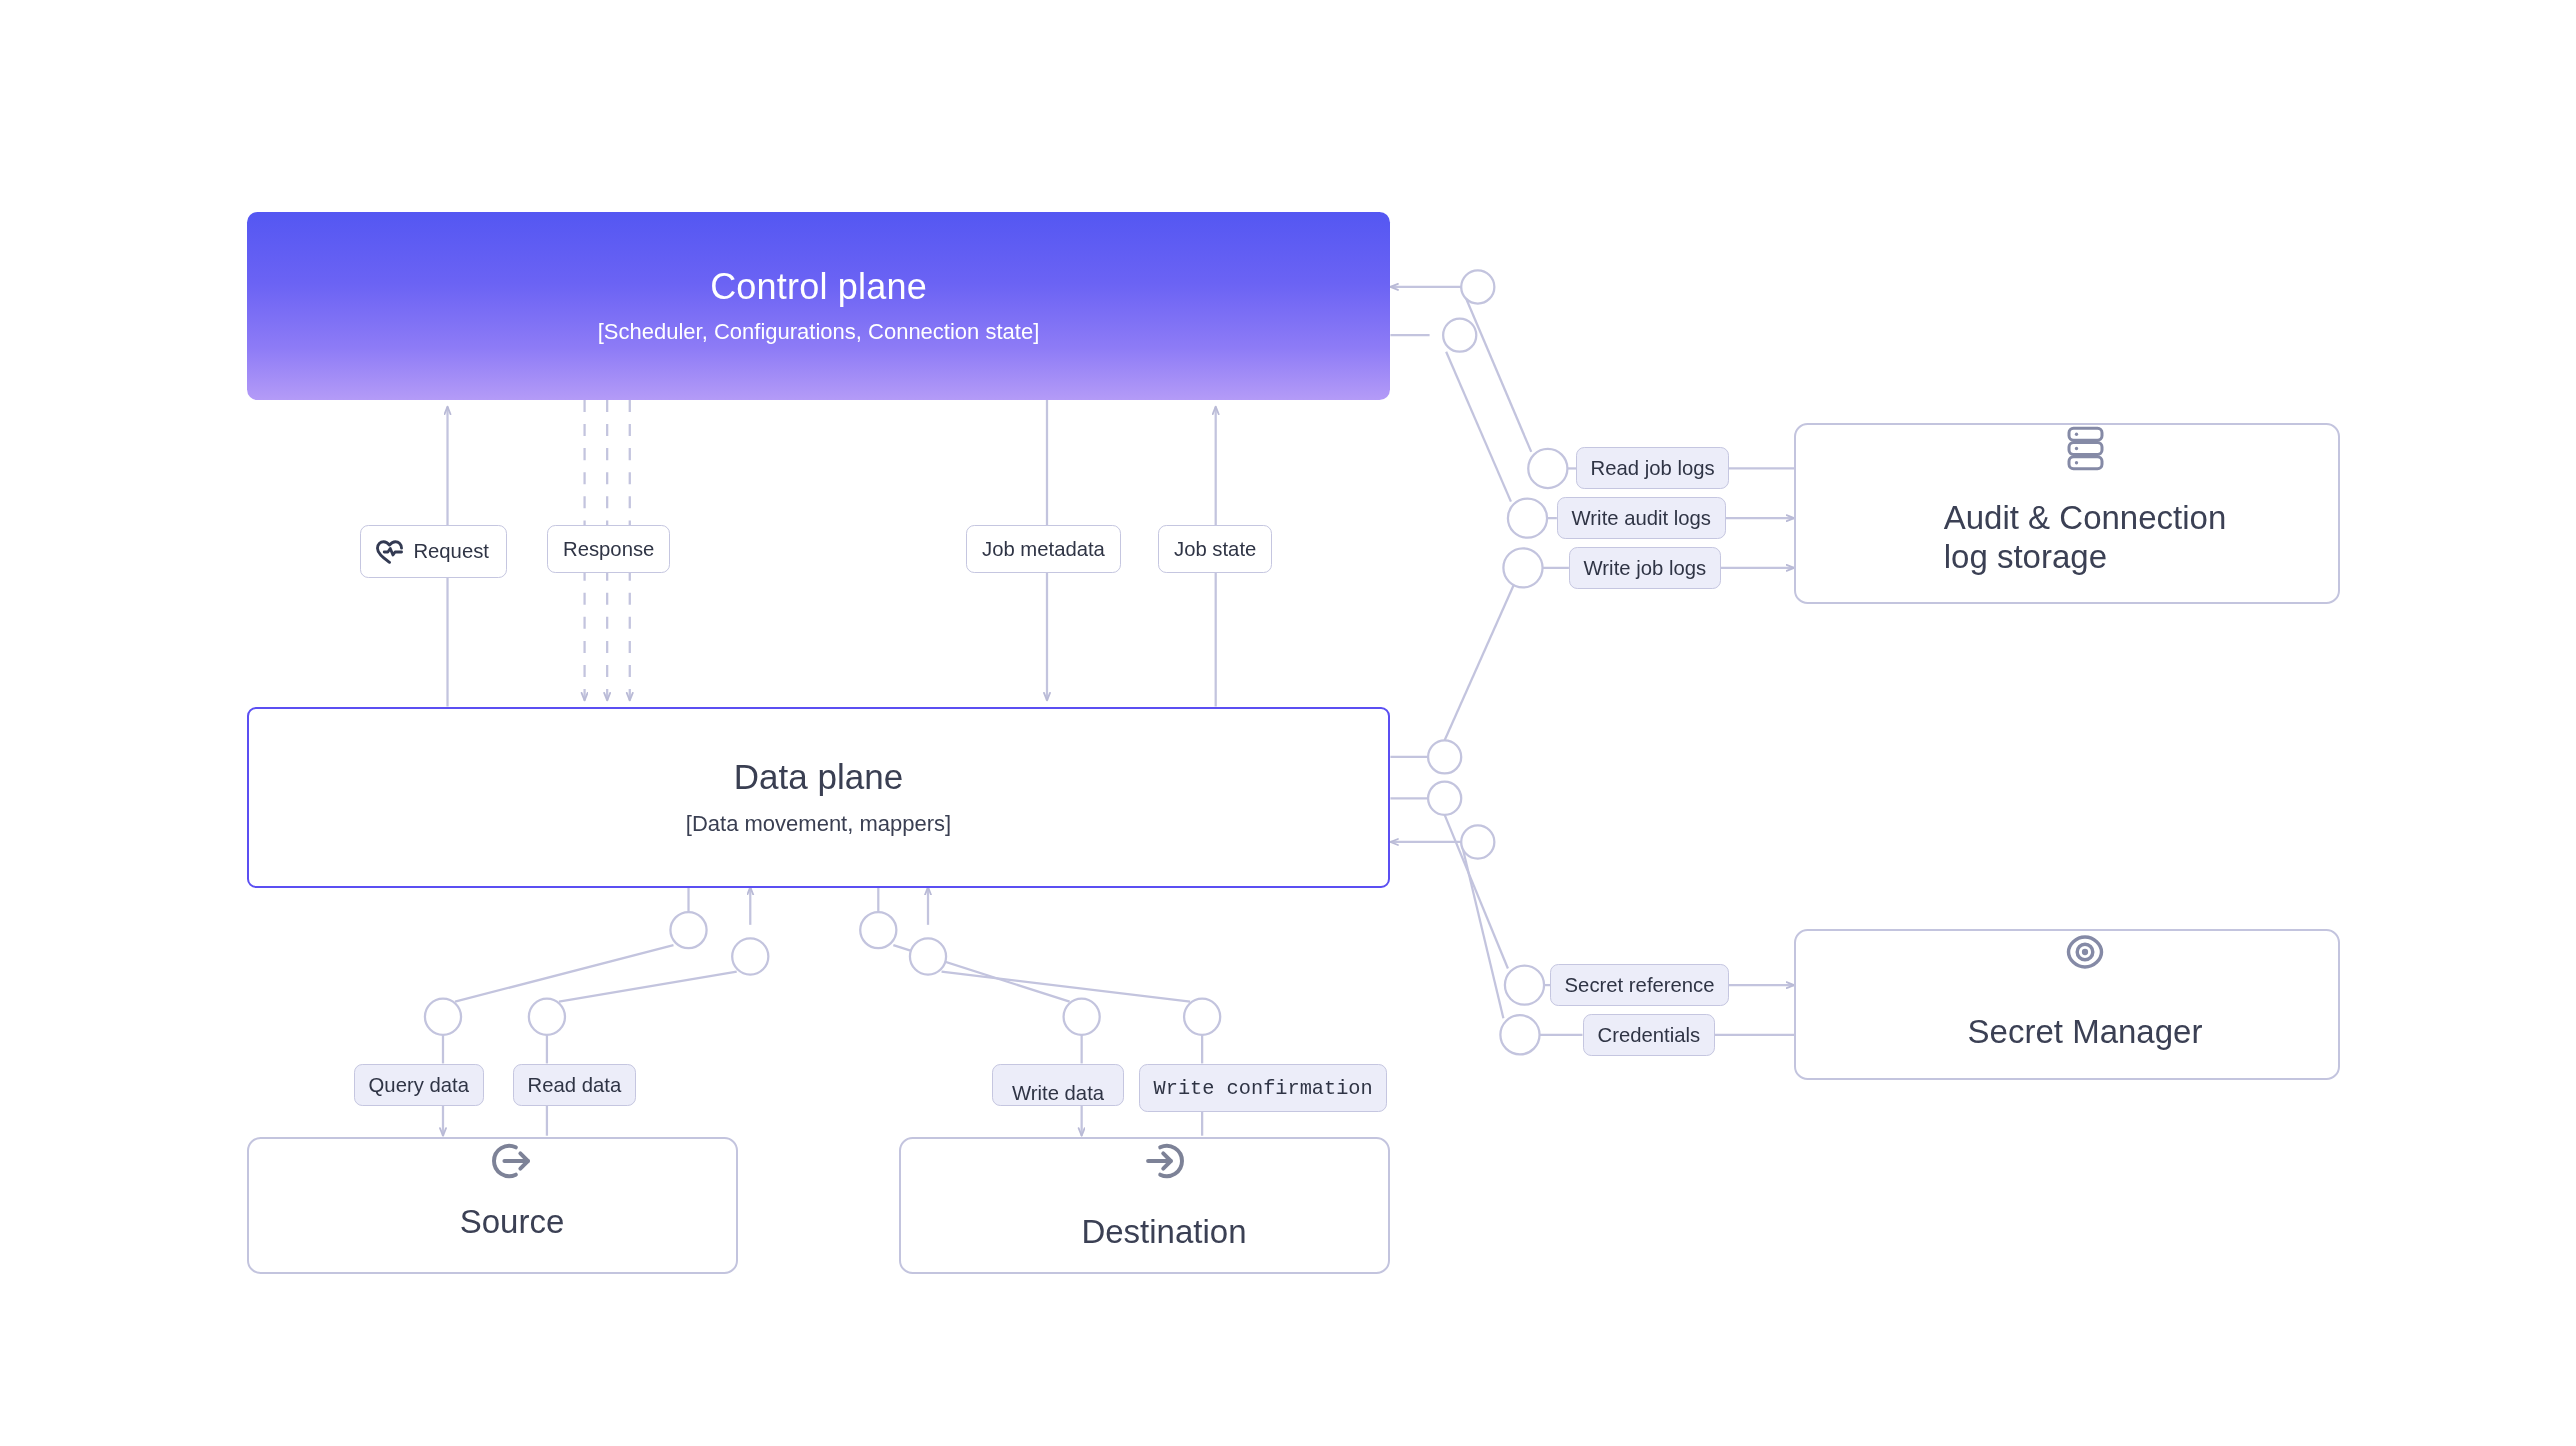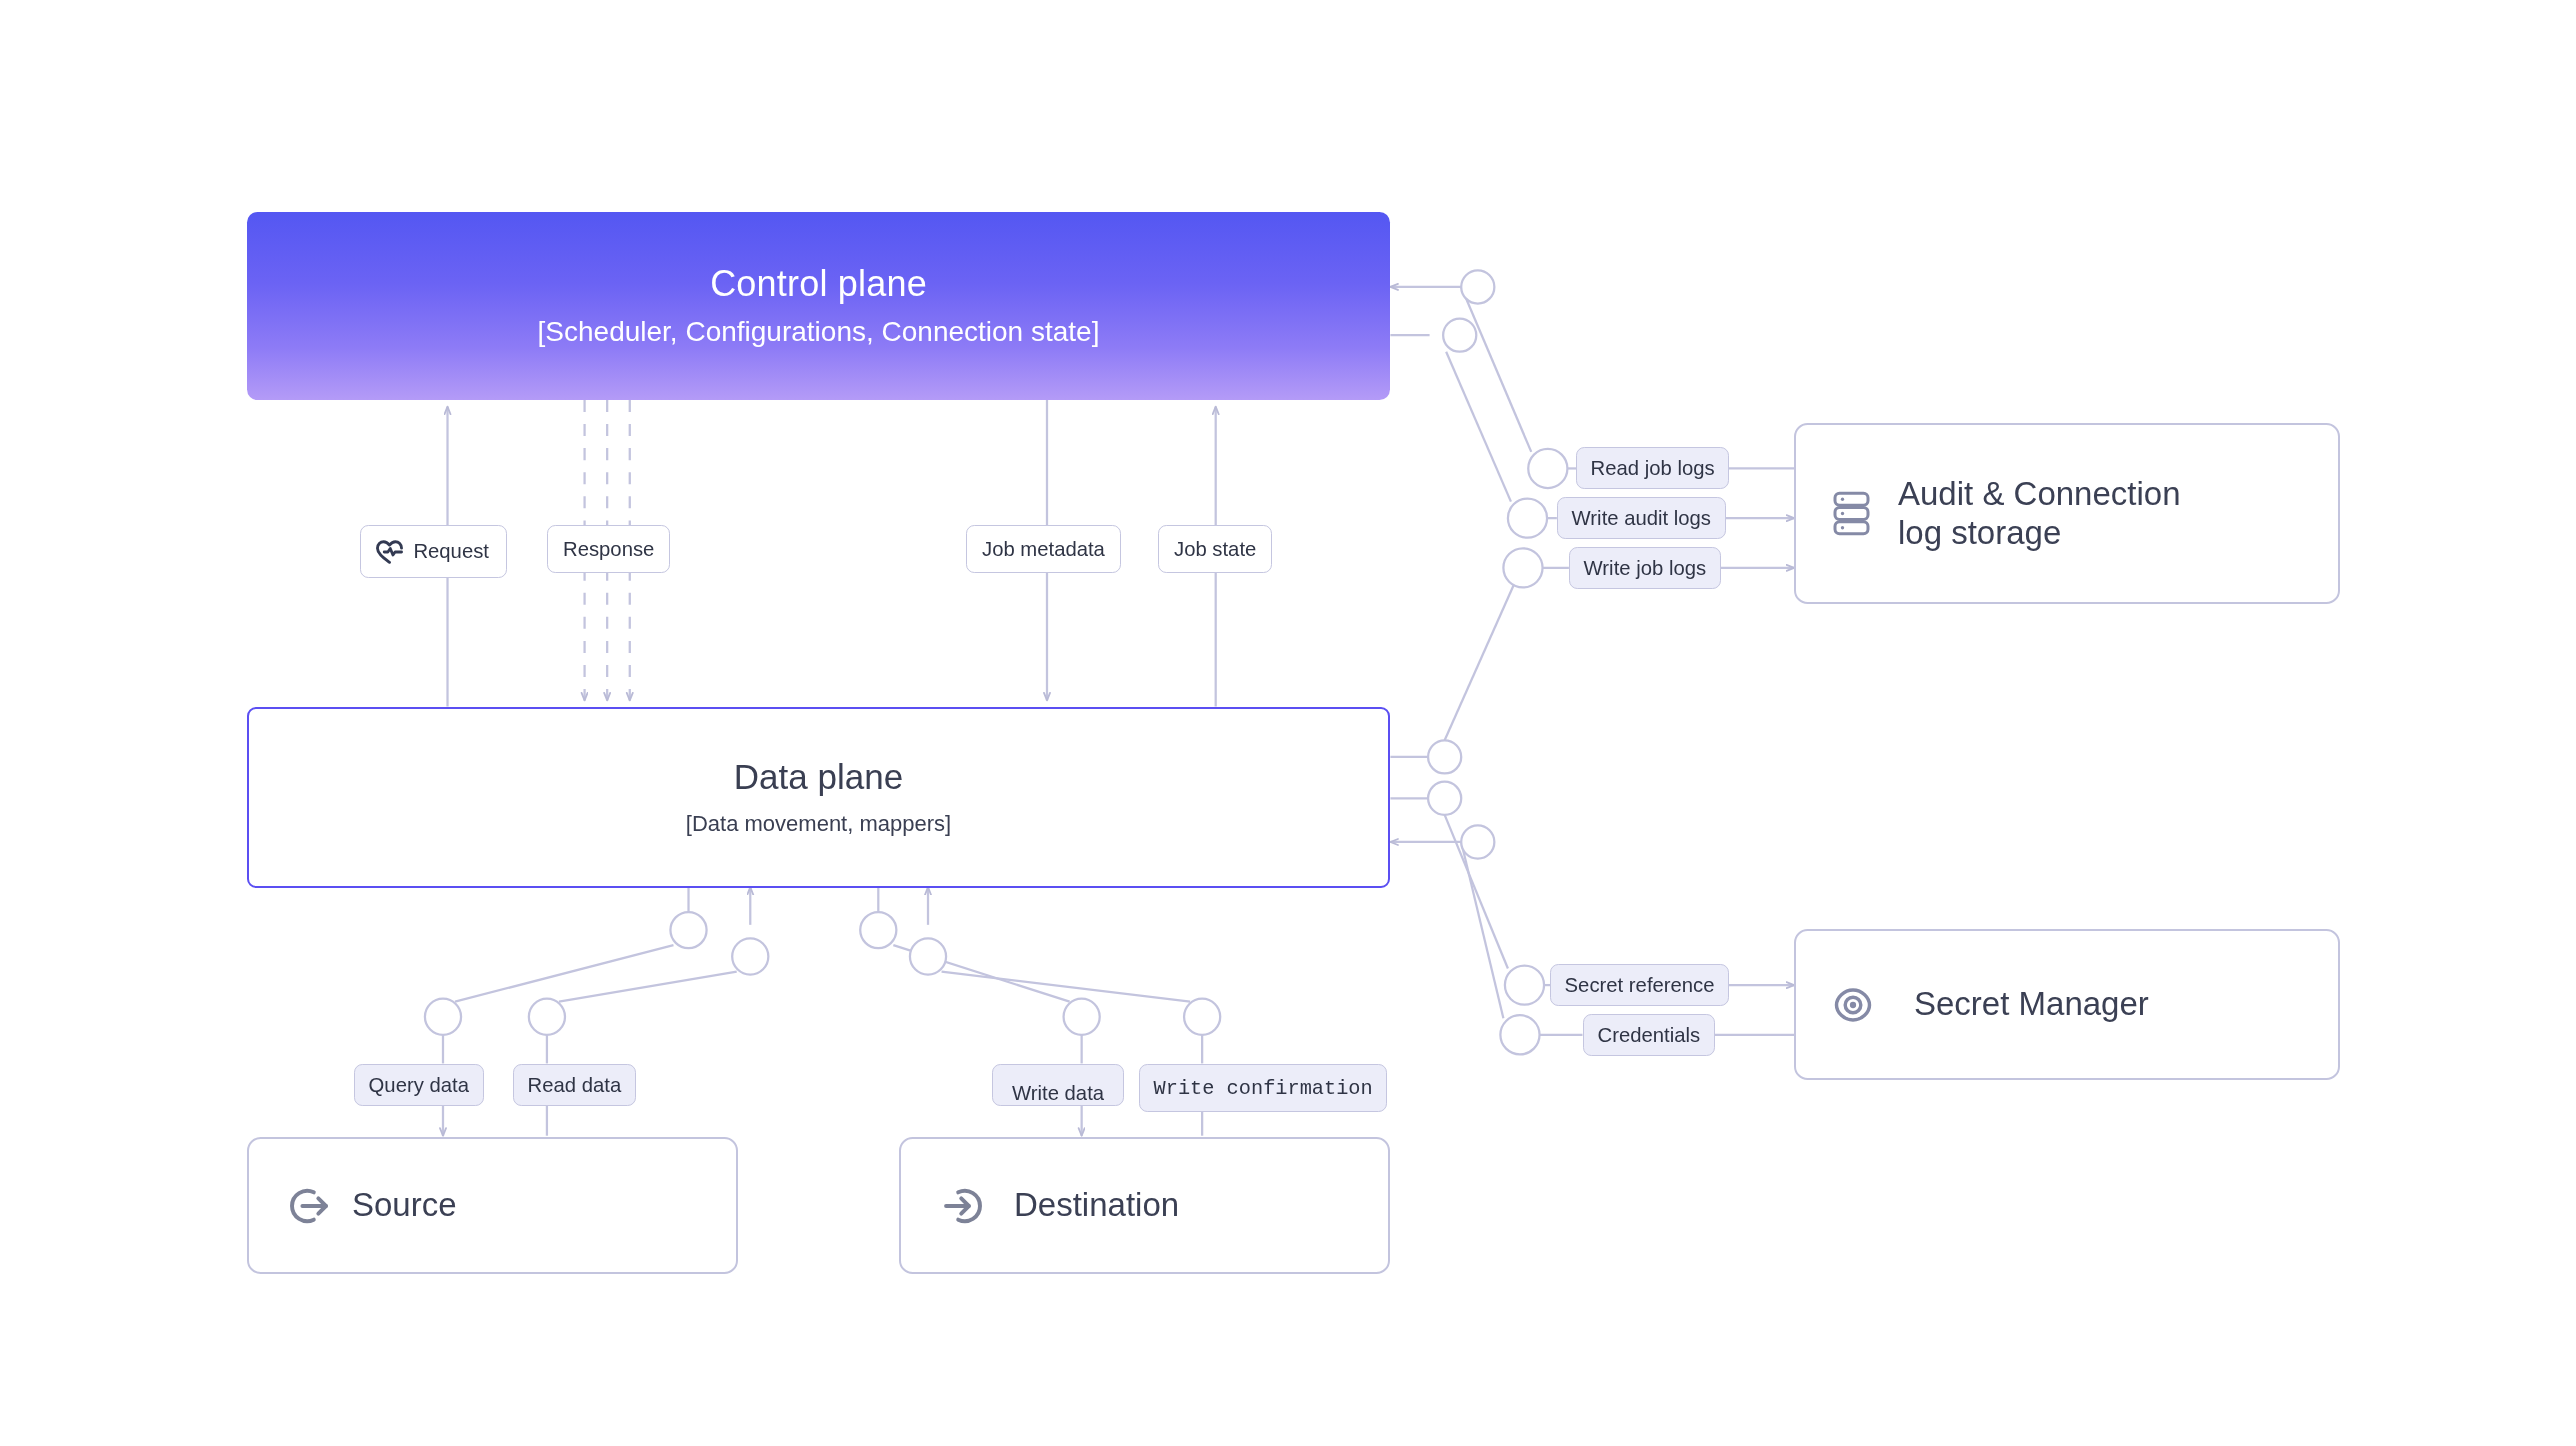--- a/index.html
+++ b/index.html
@@ -12,36 +12,36 @@
 
   
   .control-plane{
     left:247px;top:212px;width:1143px;height:188px;
     border-radius:10.5px;
     background:linear-gradient(180deg,#5457f2 0%,#6b63f4 38%,#8d7bf6 72%,#b49bf7 100%);
     display:flex;flex-direction:column;align-items:center;justify-content:center;
     color:#fff;
   }
   .control-plane .t1{font-size:36px;letter-spacing:0.2px;line-height:1.1;font-weight:400;}
-  .control-plane .t2{font-size:28px;margin-top:12px;font-weight:400;}
+  .control-plane .t2{font-size:22px;margin-top:12px;font-weight:400;}
 
   
   .data-plane{
     left:247px;top:707px;width:1143px;height:181px;
     border:2.3px solid #5b4ff2;background:#fff;border-radius:9px;
     display:flex;flex-direction:column;align-items:center;justify-content:center;
     color:#3a3f52;
   }
   .data-plane .t1{font-size:35px;font-weight:400;line-height:1.1;}
   .data-plane .t2{font-size:22px;margin-top:13.6px;color:#3a3f52;}
 
   
   .card{
     border:2.3px solid #c3c4de;background:#fff;border-radius:13.6px;
-    display:flex;align-items:center;box-sizing:border-box;
+    display:flex;align-items:center;box-sizing:border-box;flex-direction:column;
   }
   .card .ico{flex:0 0 auto;display:flex;align-items:center;justify-content:center;}
   .card .lbl{font-size:33px;color:#3b4054;font-weight:400;white-space:pre-line;line-height:1.18;}
 
   .audit-box{left:1794px;top:423px;width:546px;height:181px;padding-left:36px;gap:27px;}
   .secret-box{left:1794px;top:929px;width:546px;height:151px;padding-left:36px;gap:40px;}
   .source-box{left:247px;top:1137px;width:491px;height:137px;padding-left:39px;gap:20px;}
   .dest-box{left:899px;top:1137px;width:491px;height:137px;padding-left:39px;gap:30px;}
 
   

